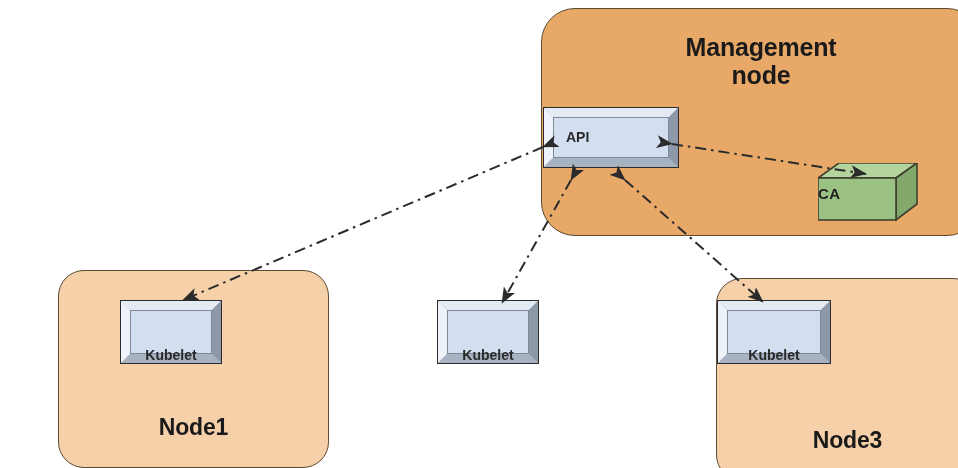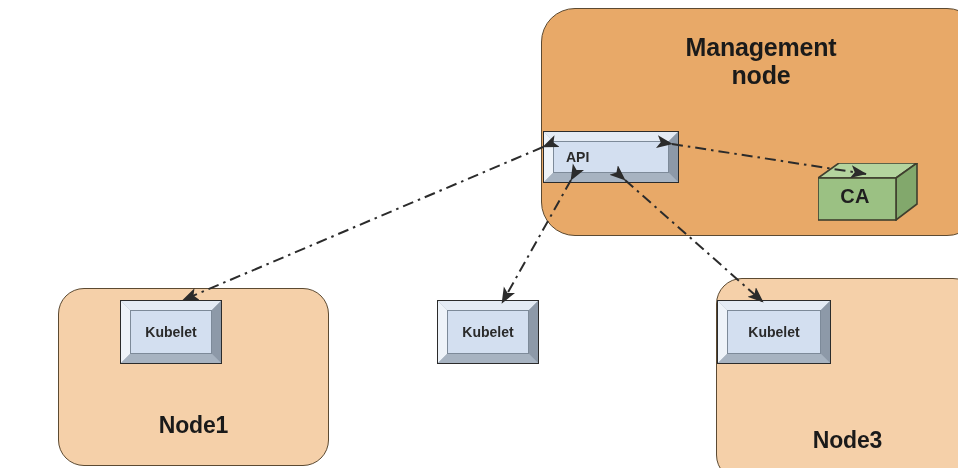--- a/index.html
+++ b/index.html
@@ -116,37 +116,37 @@
     padding-left: 22px;
     color: #2a2a2a;
     font-size: 14px;
     font-weight: 600;
     line-height: 1.16;
     z-index: 2;
   }
   .bevel.kubelet .bevel-label {
     align-items: center;
     padding-left: 0;
-    justify-content: center;
+    justify-content: flex-end;
   }
 
   
   .cuboid {
     position: absolute;
     z-index: 3;
   }
   .cuboid svg { display: block; }
   .cuboid .cuboid-label {
     position: absolute;
     left: 0;
     top: 22px;
     width: 74px;
-    text-align: center;
+    text-align: left;
     color: #1f1f1f;
-    font-size: 20px;
+    font-size: 15px;
     font-weight: 600;
     letter-spacing: 0.3px;
   }
 </style>
 </head>
 <body>
 
 <div id="canvas">
 
   <svg id="edges" viewBox="0 0 958 468">
@@ -164,41 +164,41 @@
     </g>
   </svg>
 
   <div class="group mgmt" style="left:497px; top:8px; width:440px; height:228px;">
     <div class="group-title">
       <span>Management</span><br>
       <span>node</span>
     </div>
   </div>
 
-  <div class="bevel apiserver" style="left:543px; top:107px; width:136px; height:52px;margin-top:24px;">
+  <div class="bevel apiserver" style="left:543px; top:107px; width:136px; height:61px;">
     <div class="face-top"></div>
     <div class="face-left"></div>
     <div class="face-right"></div>
     <div class="face-bottom"></div>
     <div class="bevel-inner"></div>
     <div class="bevel-label">
       <span>API</span>
     </div>
   </div>
 
   <div class="cuboid" style="left:818px; top:163px; width:100px; height:58px;">
     <svg width="100" height="58" viewBox="0 0 100 58">
       <polygon points="0,15 21,0 99,0 78,15" fill="#b4d49e" stroke="#3f3f2e" stroke-width="1.6"></polygon>
       <polygon points="78,15 99,0 99,41 78,57" fill="#82a86c" stroke="#3f3f2e" stroke-width="1.6"></polygon>
       <rect x="0" y="15" width="78" height="42" fill="#9bc183" stroke="#3f3f2e" stroke-width="1.6"></rect>
     </svg>
     <div class="cuboid-label">CA</div>
   </div>
 
-  <div class="group node" style="left:14px; top:288px; width:271px; height:178px;">
+  <div class="group node" style="left:14px; top:270px; width:271px; height:198px;">
     <div class="group-title">Node1</div>
   </div>
   <div class="bevel kubelet" style="left:120px; top:300px; width:102px; height:64px;">
     <div class="face-top"></div>
     <div class="face-left"></div>
     <div class="face-right"></div>
     <div class="face-bottom"></div>
     <div class="bevel-inner"></div>
     <div class="bevel-label">
       <span>Kubelet</span>

